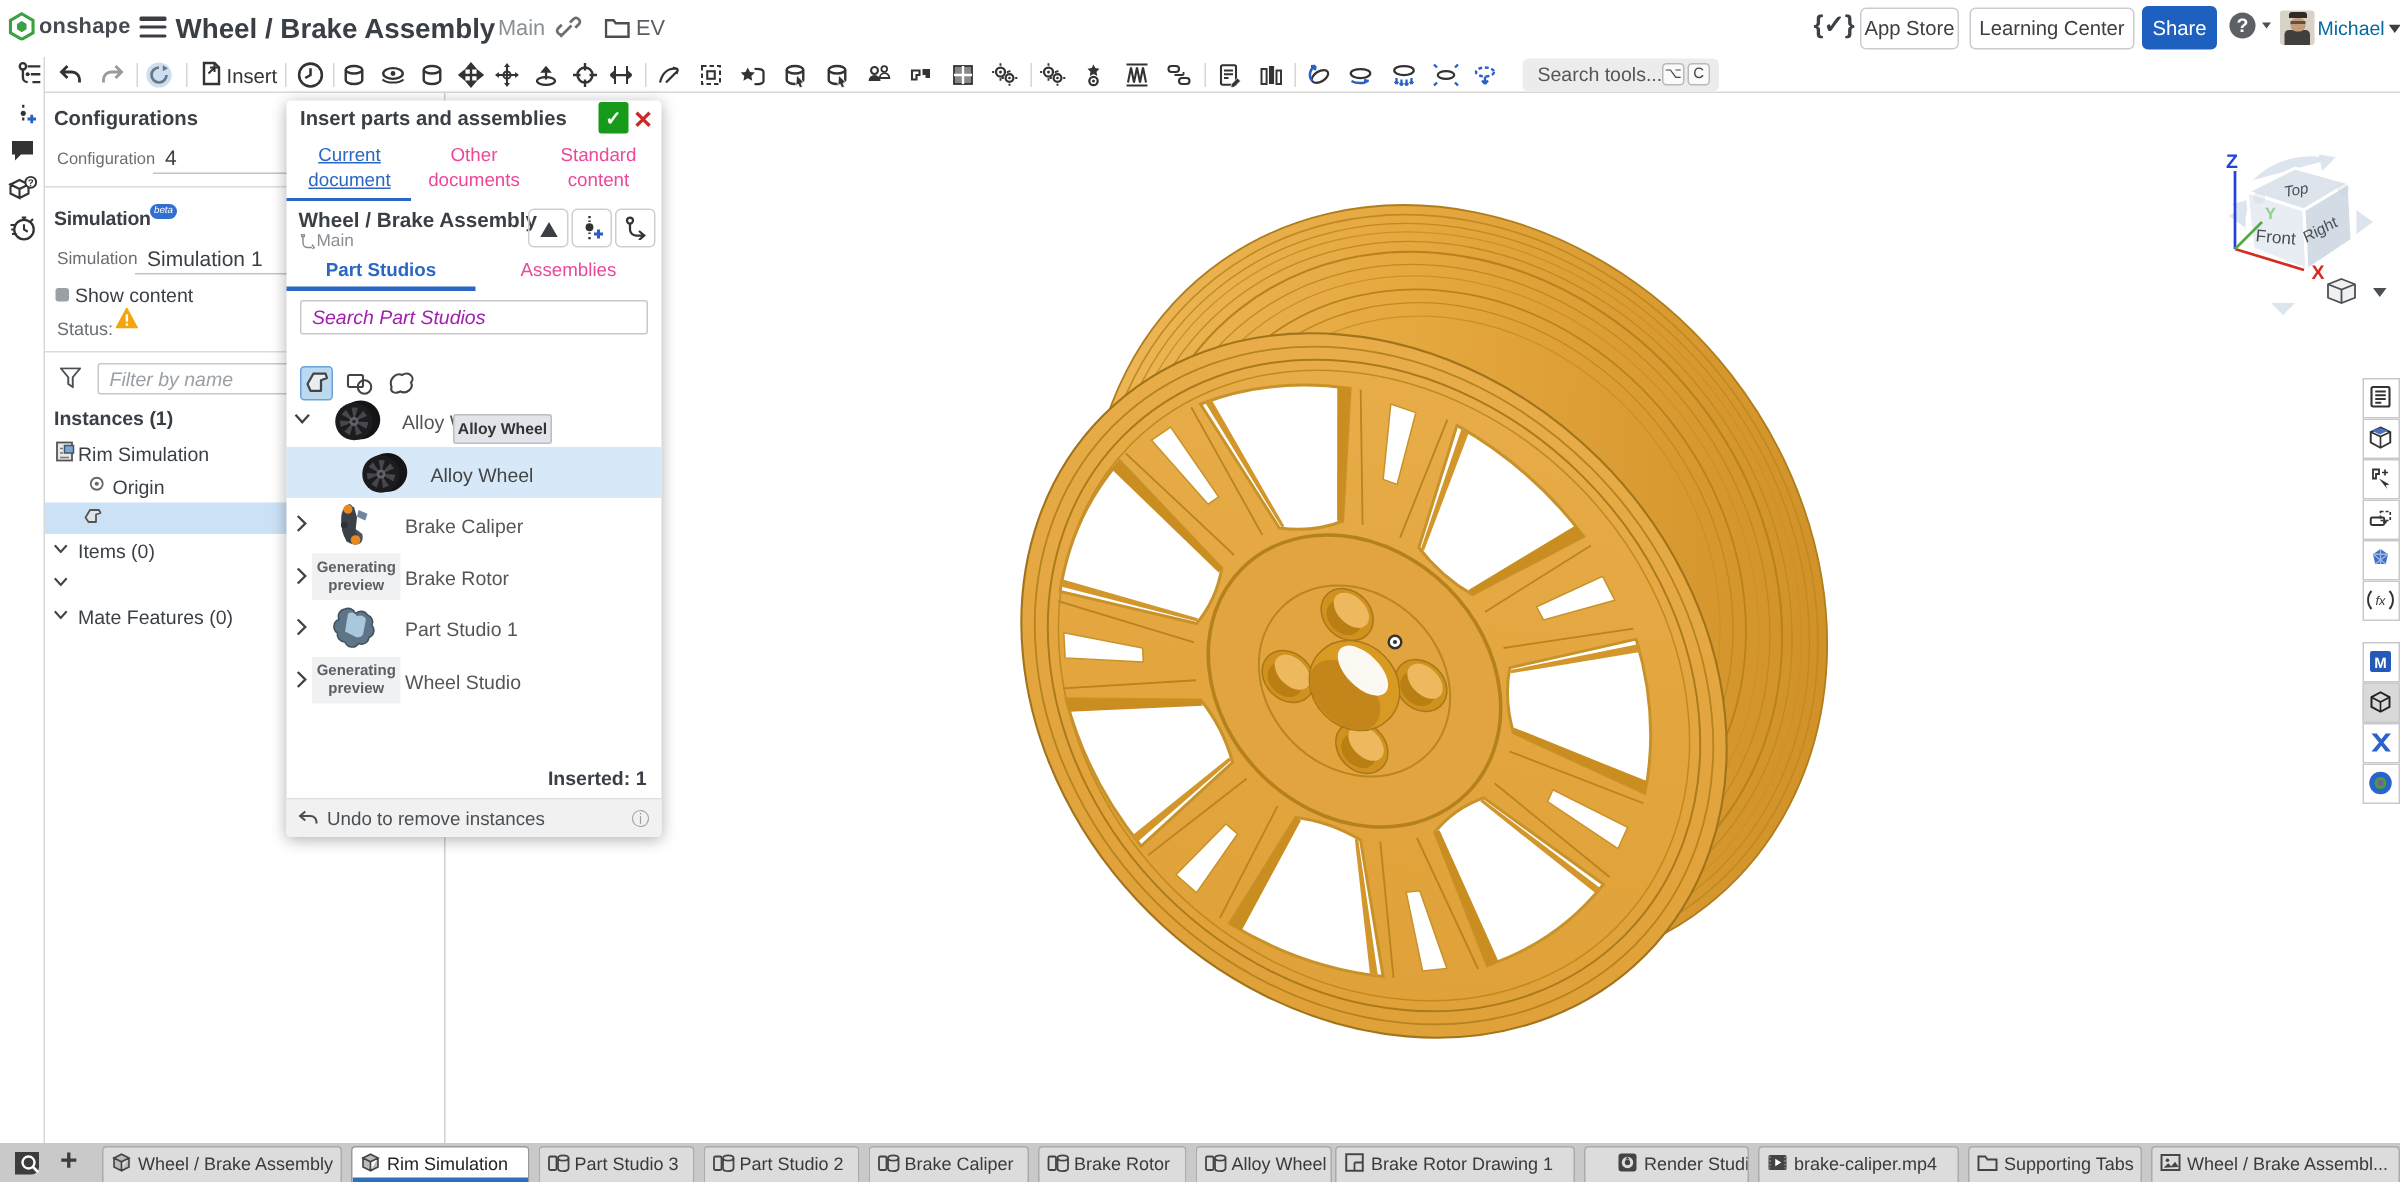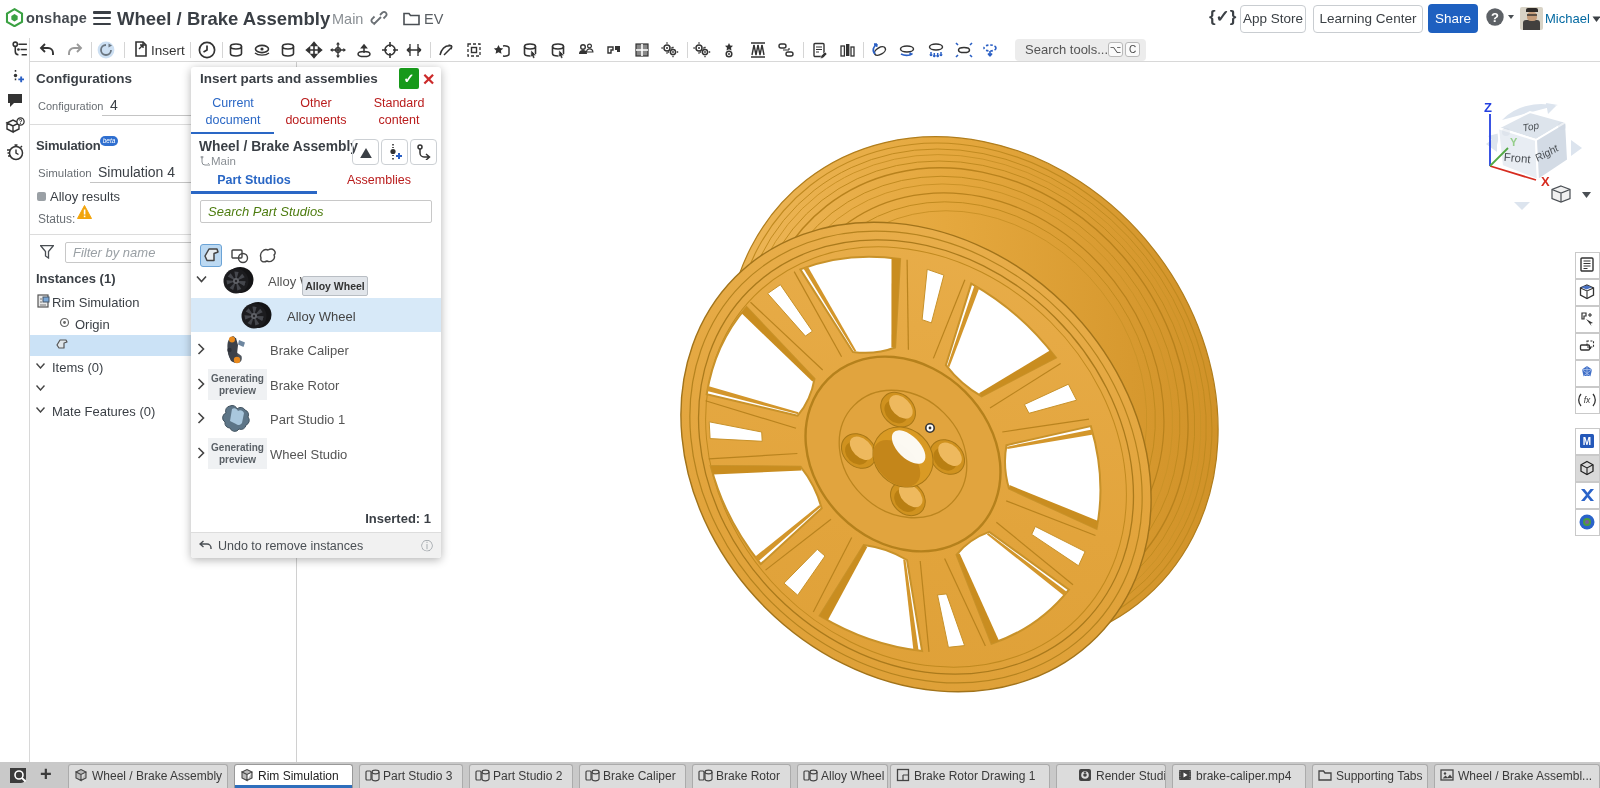--- a/index.html
+++ b/index.html
@@ -52,26 +52,26 @@
   border-radius:2px; font-style:italic; color:#9aa0a5; font-size:13px; padding-left:7px; line-height:20px;}
 .treerow { position:absolute; left:0; width:267px; height:21px; line-height:21px; }
 #hl-row { position:absolute; left:0; top:272.5px; width:267px; height:21.5px; background:#cbe2f6; }
 
 
 #dialog { position:absolute; left:191px; top:67px; width:250px; height:491px; background:#fff;
   box-shadow:0 2px 10px rgba(0,0,0,0.3); border-radius:3px; font-size:13px; color:#3a3f45; z-index:30;}
 #dlg-check { position:absolute; left:208px; top:1px; width:20px; height:21px; background:#17991a; border-radius:2px;
   color:#fff; text-align:center; line-height:21px; font-size:13px; font-weight:bold;}
 #dlg-x { position:absolute; left:231px; top:3px; color:#cc2a2a; font-size:16px; font-weight:bold; }
-.dlg-tab { position:absolute; text-align:center; font-size:12.5px; color:#b91c1c; line-height:17px;}
+.dlg-tab { position:absolute; text-align:center; font-size:12.5px; color:#ec4899; line-height:17px;}
 .blue { color:#2a67c5; }
 #cd-underline { position:absolute; left:0px; top:64.5px; width:83px; height:2.5px; background:#2a67c5; }
 #ps-underline { position:absolute; left:0px; top:124px; width:126px; height:2.5px; background:#2a67c5; }
 #dlg-search { position:absolute; left:9px; top:133px; width:232px; height:23px; border:1px solid #c8c8c8;
-  border-radius:2px; font-style:italic; color:#4d7c0f; font-size:13px; padding-left:7px; line-height:21px;}
+  border-radius:2px; font-style:italic; color:#a21caf; font-size:13px; padding-left:7px; line-height:21px;}
 .gen-prev { position:absolute; left:17px; top:2px; width:59px; height:31px; background:#eff1f3;
   font-size:10px; color:#5a6066; text-align:center; line-height:1.25; padding-top:4px; font-weight:bold;}
 #tooltip { position:absolute; left:111px; top:209px; width:66px; height:20px; white-space:nowrap; background:#e1e5ea;
   border:1px solid #b9bec4; border-radius:2px; font-size:10.5px; font-weight:bold; color:#333; text-align:center; line-height:19px; z-index:5;}
 #dlg-footer { position:absolute; left:0; top:465px; width:250px; height:26px; background:#f1f1f1;
   border-top:1px solid #ddd; border-radius:0 0 3px 3px; font-size:12.5px; color:#4a4f54; line-height:26px;}
 #inserted { position:absolute; right:10px; top:444px; font-weight:bold; font-size:13px; }
 
 
 #canvas { position:absolute; left:298px; top:62px; width:1302px; height:700px; background:#fff; }
@@ -327,24 +327,24 @@
 
 <div id="leftpanel">
   <div style="position:absolute; left:6px; top:9px; font-weight:bold; font-size:13.5px;">Configurations</div>
   <div class="lp-grey" style="position:absolute; left:8px; top:38px; font-size:11px;">Configuration</div>
   <div style="position:absolute; left:80px; top:35px; font-size:14px;">4</div>
   <div class="uline" style="left:72px; top:53px; width:195px;"></div>
   <div class="lp-div" style="top:62px;"></div>
   <div style="position:absolute; left:6px; top:76px; font-weight:bold; font-size:13px; letter-spacing:-0.2px;">Simulation</div>
   <div id="beta">beta</div>
   <div class="lp-grey" style="position:absolute; left:8px; top:105px; font-size:11.5px;">Simulation</div>
-  <div style="position:absolute; left:68px; top:102px; font-size:14px;">Simulation 4</div>
+  <div style="position:absolute; left:68px; top:102px; font-size:14px;">Simulation 1</div>
   <div class="uline" style="left:60px; top:120px; width:207px;"></div>
   <div id="chk"></div>
-  <div style="position:absolute; left:20px; top:127px; font-size:13px;">Alloy results</div>
+  <div style="position:absolute; left:20px; top:127px; font-size:13px;">Show content</div>
   <div class="lp-grey" style="position:absolute; left:8px; top:150px; font-size:12px;">Status:</div>
   <svg class="abs" style="left:47px; top:143px;" width="15" height="14" viewBox="0 0 15 14">
     <path d="M7.5 0.5 L14.5 13.5 H0.5 Z" fill="#f2a50c" stroke="#f2a50c" stroke-linejoin="round"></path>
     <rect x="6.8" y="4.5" width="1.6" height="5" fill="#fff"></rect>
         <rect x="6.8" y="10.6" width="1.6" height="1.6" fill="#fff"></rect>
   </svg>
   <div class="lp-div" style="top:171.5px;"></div>
   <svg class="abs" style="left:10px; top:183px;" width="14" height="14" viewBox="0 0 14 14">
     <path d="M0.5 0.5 H13.5 L8.5 6.5 V13 L5.5 11 V6.5 Z" fill="none" stroke="#4a4f54" stroke-width="1.3"></path>
   </svg>
@@ -583,21 +583,21 @@
         <circle cx="9" cy="9" r="7.5" fill="#2a63c9"></circle>
         <circle cx="9" cy="9" r="4" fill="#4a9c3f"></circle>
         <circle cx="9" cy="9" r="2" fill="#7a5c9e"></circle>
       </svg>
     </div>
 
 <div id="dialog">
   <div style="position:absolute; left:9px; top:4px; font-weight:bold; font-size:13.5px;">Insert parts and assemblies</div>
   <div id="dlg-check">✓</div>
   <div id="dlg-x">✕</div>
-  <div class="dlg-tab blue" style="left:0px; top:28px; width:84px;">Current<br>document</div>
+  <div class="dlg-tab blue" style="left:0px; top:28px; width:84px;text-decoration:underline;">Current<br>document</div>
   <div class="dlg-tab" style="left:84px; top:28px; width:82px;">Other<br>documents</div>
   <div class="dlg-tab" style="left:166px; top:28px; width:84px;">Standard<br>content</div>
   <div id="cd-underline"></div>
   <div style="position:absolute; left:8px; top:72px; font-weight:bold; font-size:13.8px;">Wheel / Brake Assembly</div>
   <div style="position:absolute; left:20px; top:88px; font-size:11.5px; color:#8a8f94;">Main</div>
   <svg class="abs" style="left:9px; top:89px;" width="10" height="10" viewBox="0 0 10 10">
     <path d="M2 1 v5 a3 3 0 0 0 3 3 h3 M8 7 l1.5 2 L8 10.5 M2 1 m-1 0 a1 1 0 1 0 2 0 a1 1 0 1 0 -2 0" fill="none" stroke="#8a8f94" stroke-width="1"></path>
   </svg>
   <div style="position:absolute; left:161px; top:72px; width:27px; height:26px; border:1px solid #ccd0d4; border-radius:4px;"></div>
   <svg class="abs" style="left:169px; top:81px;" width="12" height="10" viewBox="0 0 14 12">

